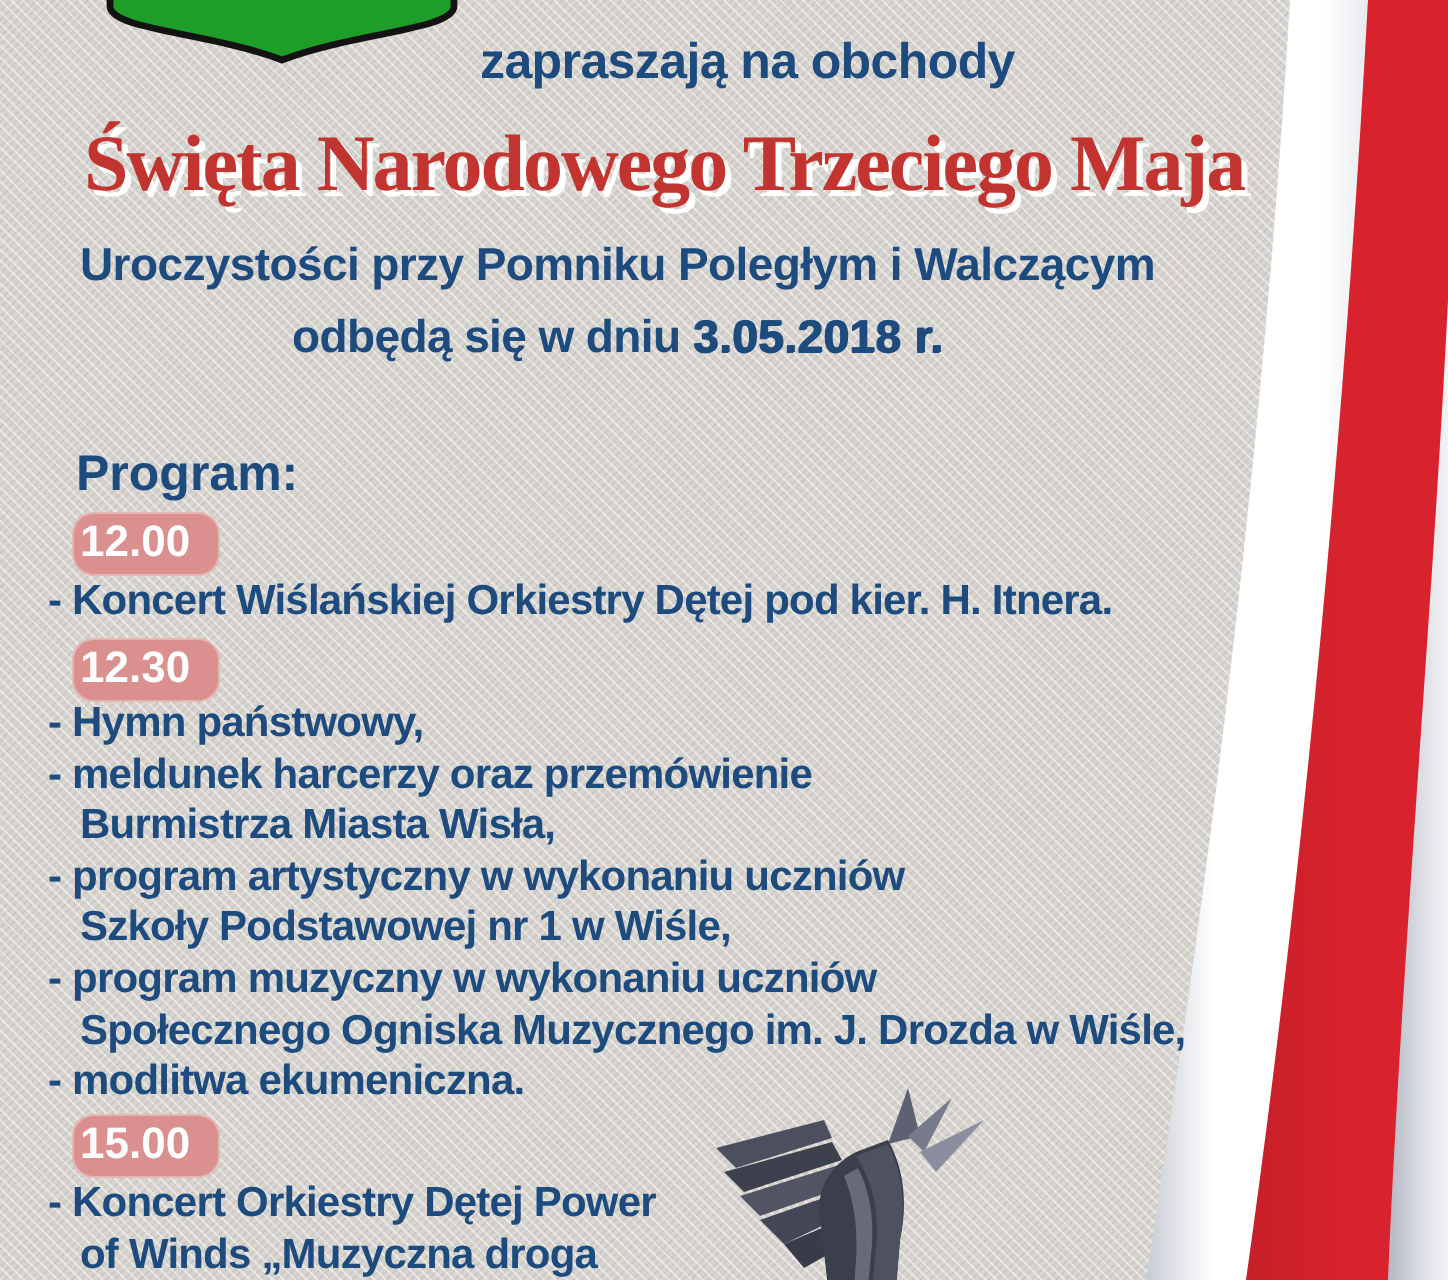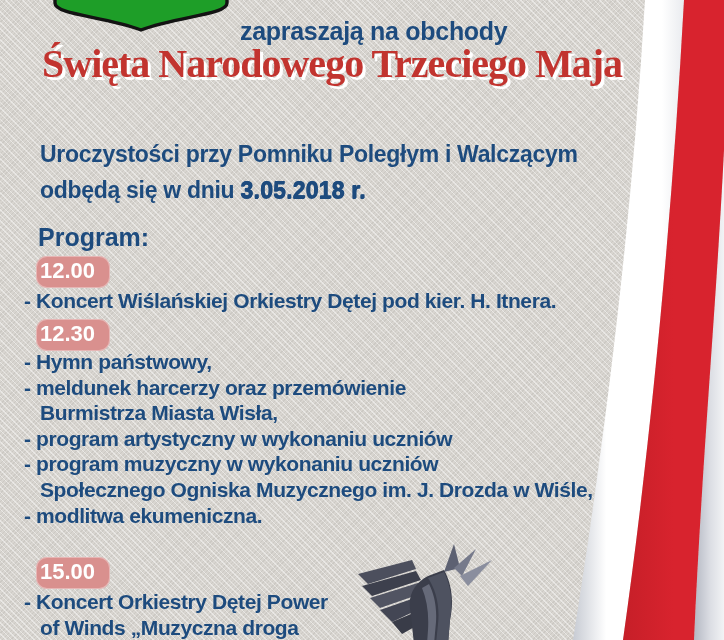--- a/index.html
+++ b/index.html
@@ -16,31 +16,31 @@
   .abs{position:absolute;}
   
   .ribbon{position:absolute;top:0;left:0;width:724px;height:640px;}
   .crest{position:absolute;top:0;left:52px;width:178px;height:34px;}
   .invite{
     top:17px;left:240px;
     color:#1d4b7e;font-weight:bold;font-size:25px;letter-spacing:-0.3px;
     white-space:nowrap;
   }
   .title{
-    top:40px;left:42px;
+    top:58px;left:42px;
     font-family:"Liberation Serif", serif;
     font-weight:bold;font-size:40px;letter-spacing:-1px;
     color:#c2342f;
     text-shadow:3px 3px 0 #ffffff;
     white-space:nowrap;
   }
   .intro{
-    top:136px;left:40px;
+    top:114px;left:40px;
     color:#1d4b7e;font-weight:bold;font-size:23px;letter-spacing:-0.3px;
-    line-height:36px;white-space:nowrap;
+    line-height:36px;white-space:nowrap;text-align:center;
   }
   .intro .date{
     letter-spacing:0.2px;
     text-shadow:0.7px 0 0 #1d4b7e, 0 0.5px 0 #1d4b7e;
   }
   .program-label{
     top:223px;left:38px;
     color:#1d4b7e;font-weight:bold;font-size:25px;
   }
   .time-badge{
@@ -134,20 +134,21 @@
   <div class="abs sched sched-1">
     <div>- Koncert Wiślańskiej Orkiestry Dętej pod kier. H. Itnera.</div>
   </div>
 
   <div class="abs time-badge badge-2">12.30</div>
   <div class="abs sched sched-2">
     <div>- Hymn państwowy,</div>
     <div>- meldunek harcerzy oraz przemówienie</div>
     <div class="indent">Burmistrza Miasta Wisła,</div>
     <div>- program artystyczny w wykonaniu uczniów</div>
+    <div class="indent">Szkoły Podstawowej nr 1 w Wiśle,</div>
     <div>- program muzyczny w wykonaniu uczniów</div>
     <div class="indent">Społecznego Ogniska Muzycznego im. J. Drozda w Wiśle,</div>
     <div>- modlitwa ekumeniczna.</div>
   </div>
 
   <div class="abs time-badge badge-3">15.00</div>
   <div class="abs sched sched-3">
     <div>- Koncert Orkiestry Dętej Power</div>
     <div class="indent">of Winds „Muzyczna droga</div>
   </div>

